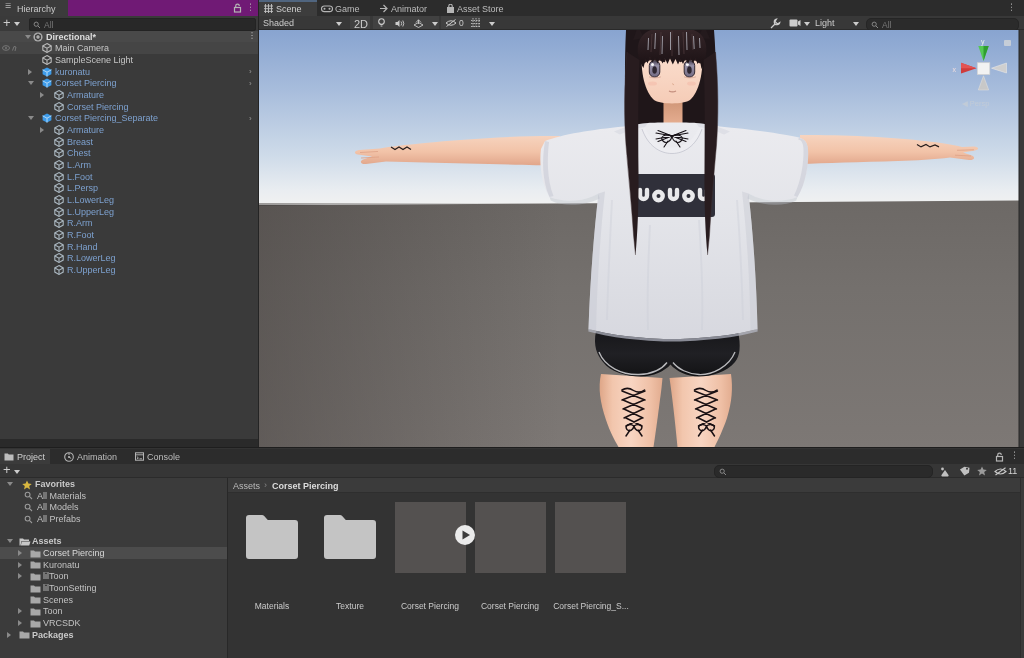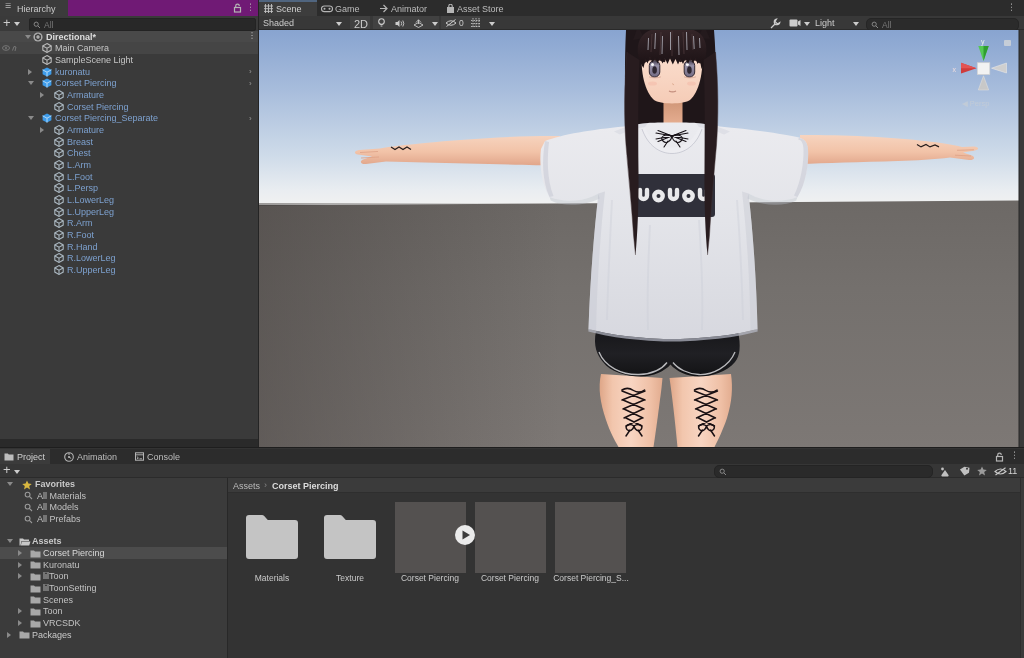--- a/index.html
+++ b/index.html
@@ -2,21 +2,21 @@
 <html><head><meta charset="utf-8"><style>
 html,body{margin:0;padding:0;}
 *{-webkit-font-smoothing:antialiased;}
 body{width:1024px;height:658px;position:relative;background:#333;font-family:"Liberation Sans",sans-serif;overflow:hidden;}
 .a{position:absolute;}
 .row{position:absolute;height:12px;display:flex;align-items:center;white-space:nowrap;font-size:9px;color:#c6c6c6;}
 .tgl{position:absolute;width:0;height:0;border-left:4px solid #8a8a8a;border-top:3px solid transparent;border-bottom:3px solid transparent;}
 .tgld{position:absolute;width:0;height:0;border-top:4px solid #8a8a8a;border-left:3px solid transparent;border-right:3px solid transparent;}
 .chev{position:absolute;font-size:8px;color:#999;}
 svg{display:block;}
-.lbl{position:absolute;font-size:8.5px;color:#cbcbcb;text-align:center;}
+.lbl{position:absolute;font-size:8.5px;color:#cbcbcb;text-align:center;margin-top:28px;}
 </style></head>
 <body>
 
 <div class="a" style="left:0;top:0;width:258px;height:447px;background:#3a3a3a;">
   <div class="a" style="left:0;top:0;width:258px;height:16px;background:#701a75;">
     <div class="a" style="left:0;top:0;width:68px;height:16px;background:#3b3b3b;"></div>
     <div class="a" style="left:5px;top:4.5px;width:9px;height:7px;color:#bbb;font-size:7px;line-height:2.5px;">☰</div>
     <div class="a" style="left:17px;top:3.5px;font-size:9px;color:#c9c9c9;">Hierarchy</div>
     <svg class="a" style="left:233px;top:3px;" width="9" height="10" viewBox="0 0 9 10">
         <rect x="1.5" y="4.5" width="6" height="4.5" fill="none" stroke="#b5b5b5" stroke-width="1.2"></rect>
@@ -619,21 +619,21 @@
       <path d="M0.5 1.5 L4 1.5 L5 2.6 L10.5 2.6 L10.5 8.5 L0.5 8.5 Z" fill="#a8a8a8"></path>
     </svg>
   </div>
 <div class="row" style="left:43px;top:617.0px;color:#c2c2c2;">VRCSDK</div>
 <div class="tgl" style="left:7px;top:631.7px;"></div>
 <div class="a" style="left:19px;top:630.2px;">
     <svg width="11" height="9" viewBox="0 0 11 9">
       <path d="M0.5 1.5 L4 1.5 L5 2.6 L10.5 2.6 L10.5 8.5 L0.5 8.5 Z" fill="#a8a8a8"></path>
     </svg>
   </div>
-<div class="row" style="left:32px;top:628.7px;color:#c9c9c9;font-weight:normal;">Packages</div>
+<div class="row" style="left:32px;top:628.7px;color:#c9c9c9;font-weight:bold;">Packages</div>
 
 <svg class="a" style="left:244px;top:512px;" width="56" height="47" viewBox="0 0 56 47">
     <path d="M2 6 a3 3 0 0 1 3 -3 h13 a3 3 0 0 1 2.2 1 l3.6 4 H51 a3 3 0 0 1 3 3 v33 a3 3 0 0 1 -3 3 H5 a3 3 0 0 1 -3 -3 Z" fill="#c4c4c4"></path>
   </svg>
 <svg class="a" style="left:322px;top:512px;" width="56" height="47" viewBox="0 0 56 47">
     <path d="M2 6 a3 3 0 0 1 3 -3 h13 a3 3 0 0 1 2.2 1 l3.6 4 H51 a3 3 0 0 1 3 3 v33 a3 3 0 0 1 -3 3 H5 a3 3 0 0 1 -3 -3 Z" fill="#c4c4c4"></path>
   </svg>
 <div class="a" style="left:395px;top:502px;width:71px;height:71px;background:#545150;"></div>
 <div class="a" style="left:475px;top:502px;width:71px;height:71px;background:#545150;"></div>
 <div class="a" style="left:555px;top:502px;width:71px;height:71px;background:#545150;"></div>

